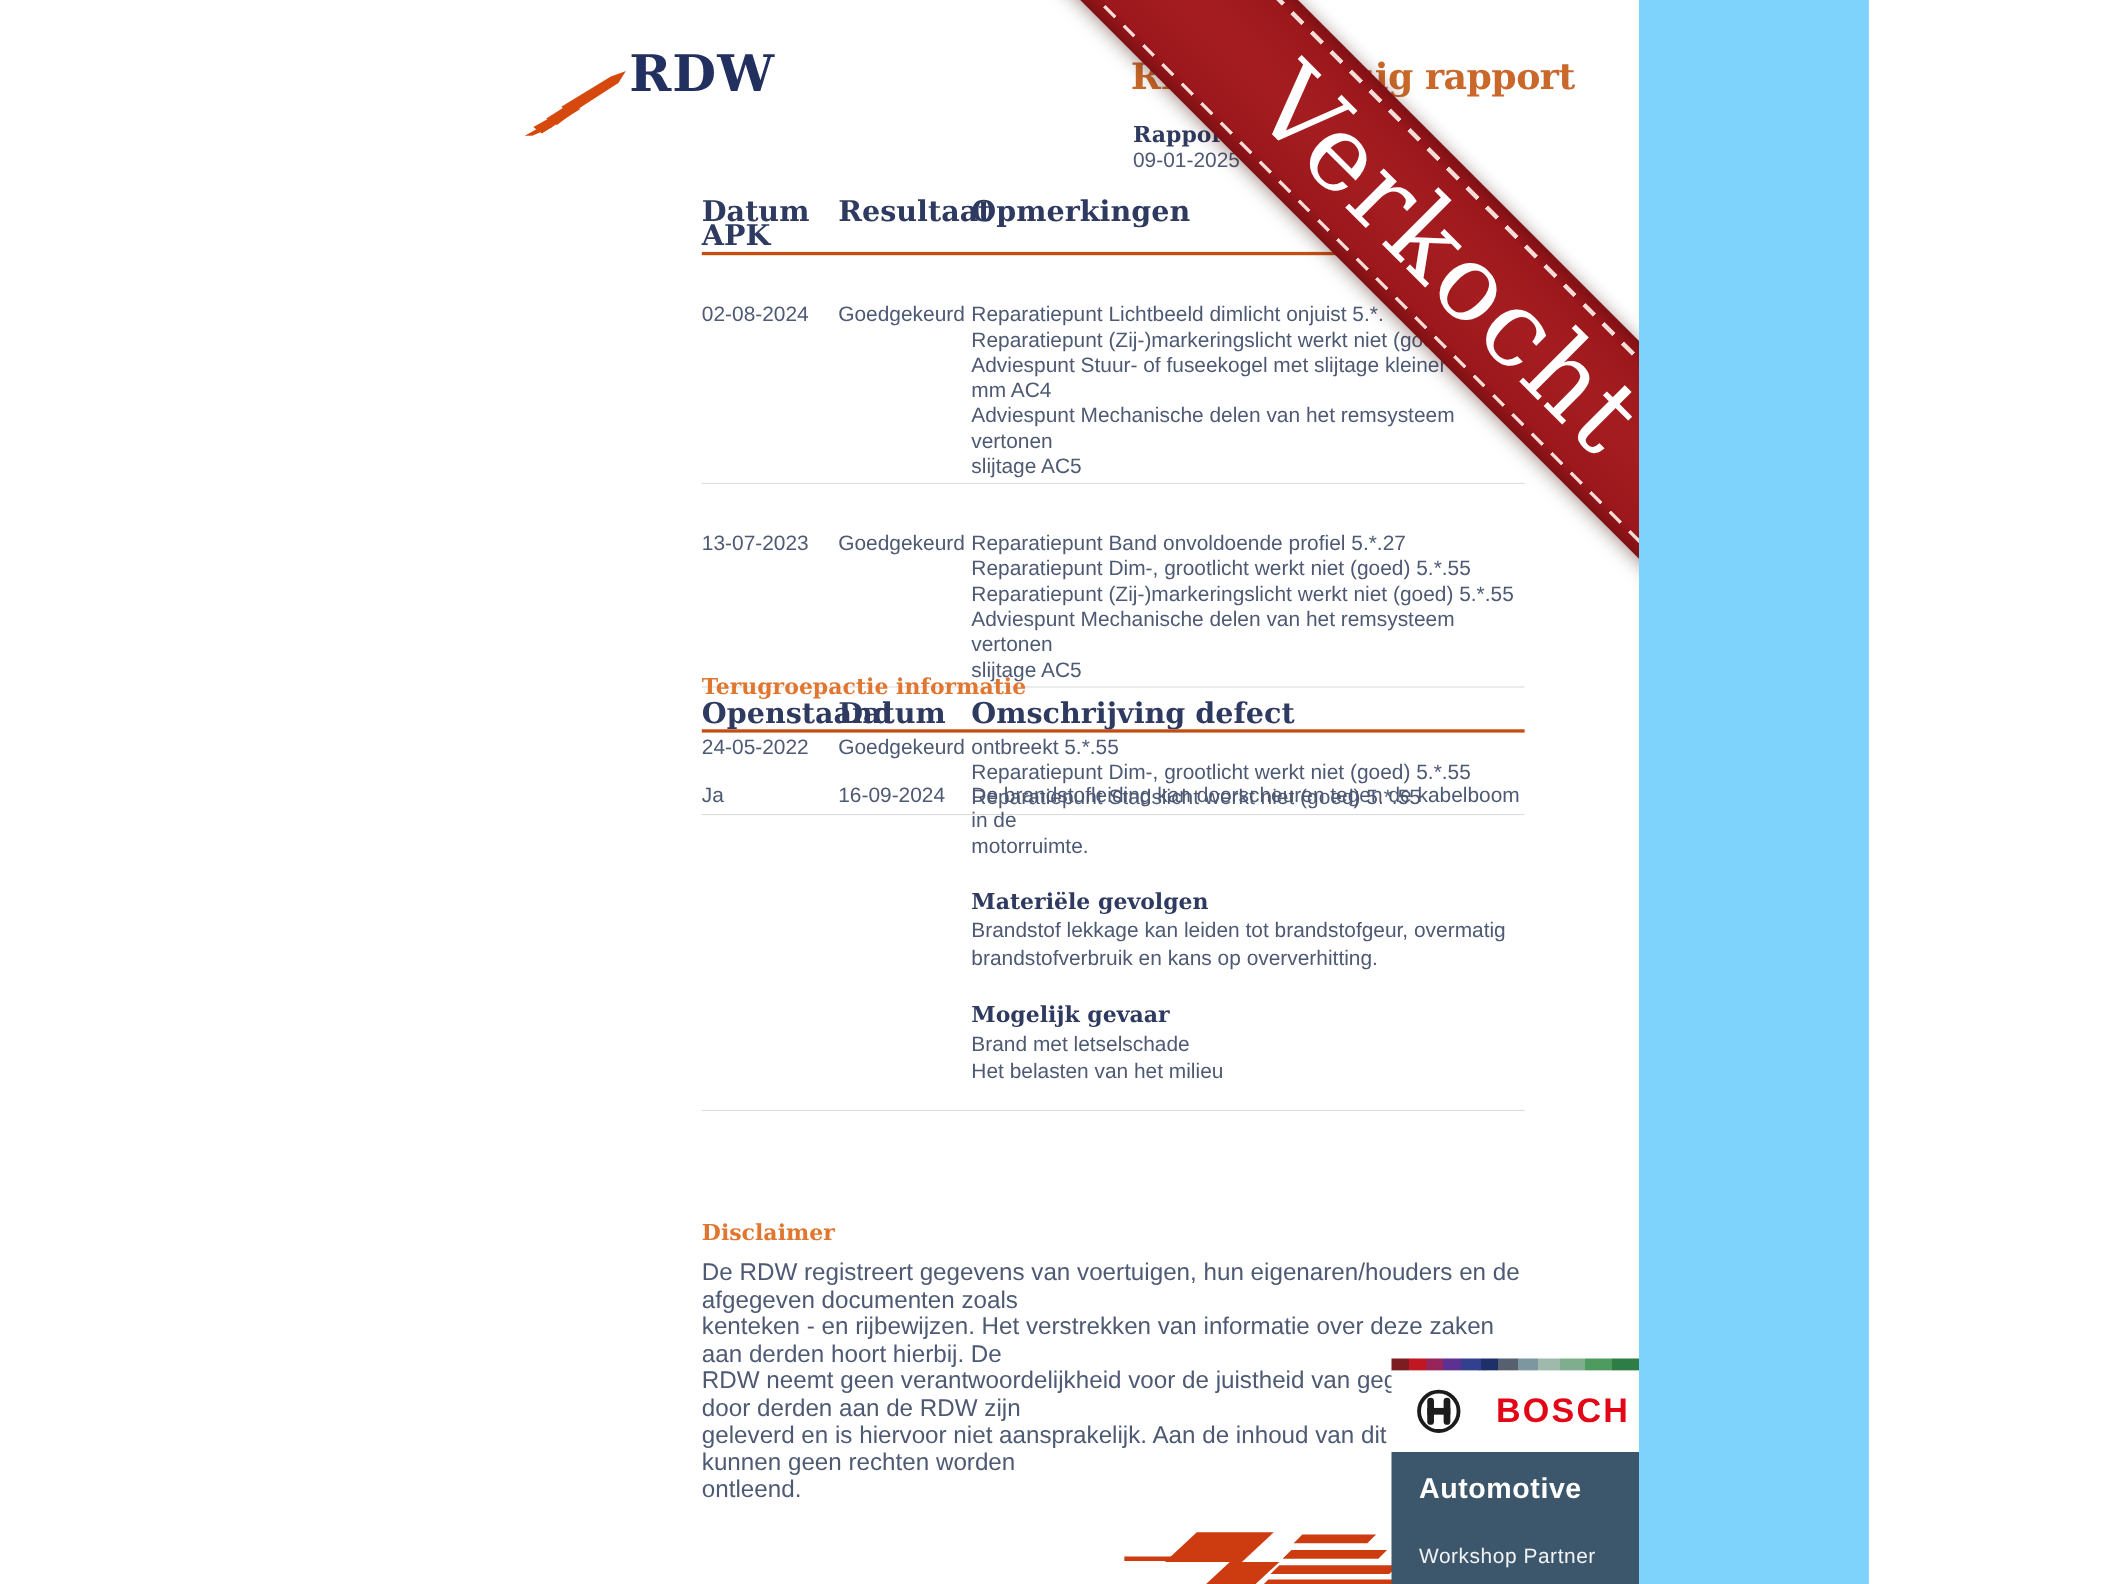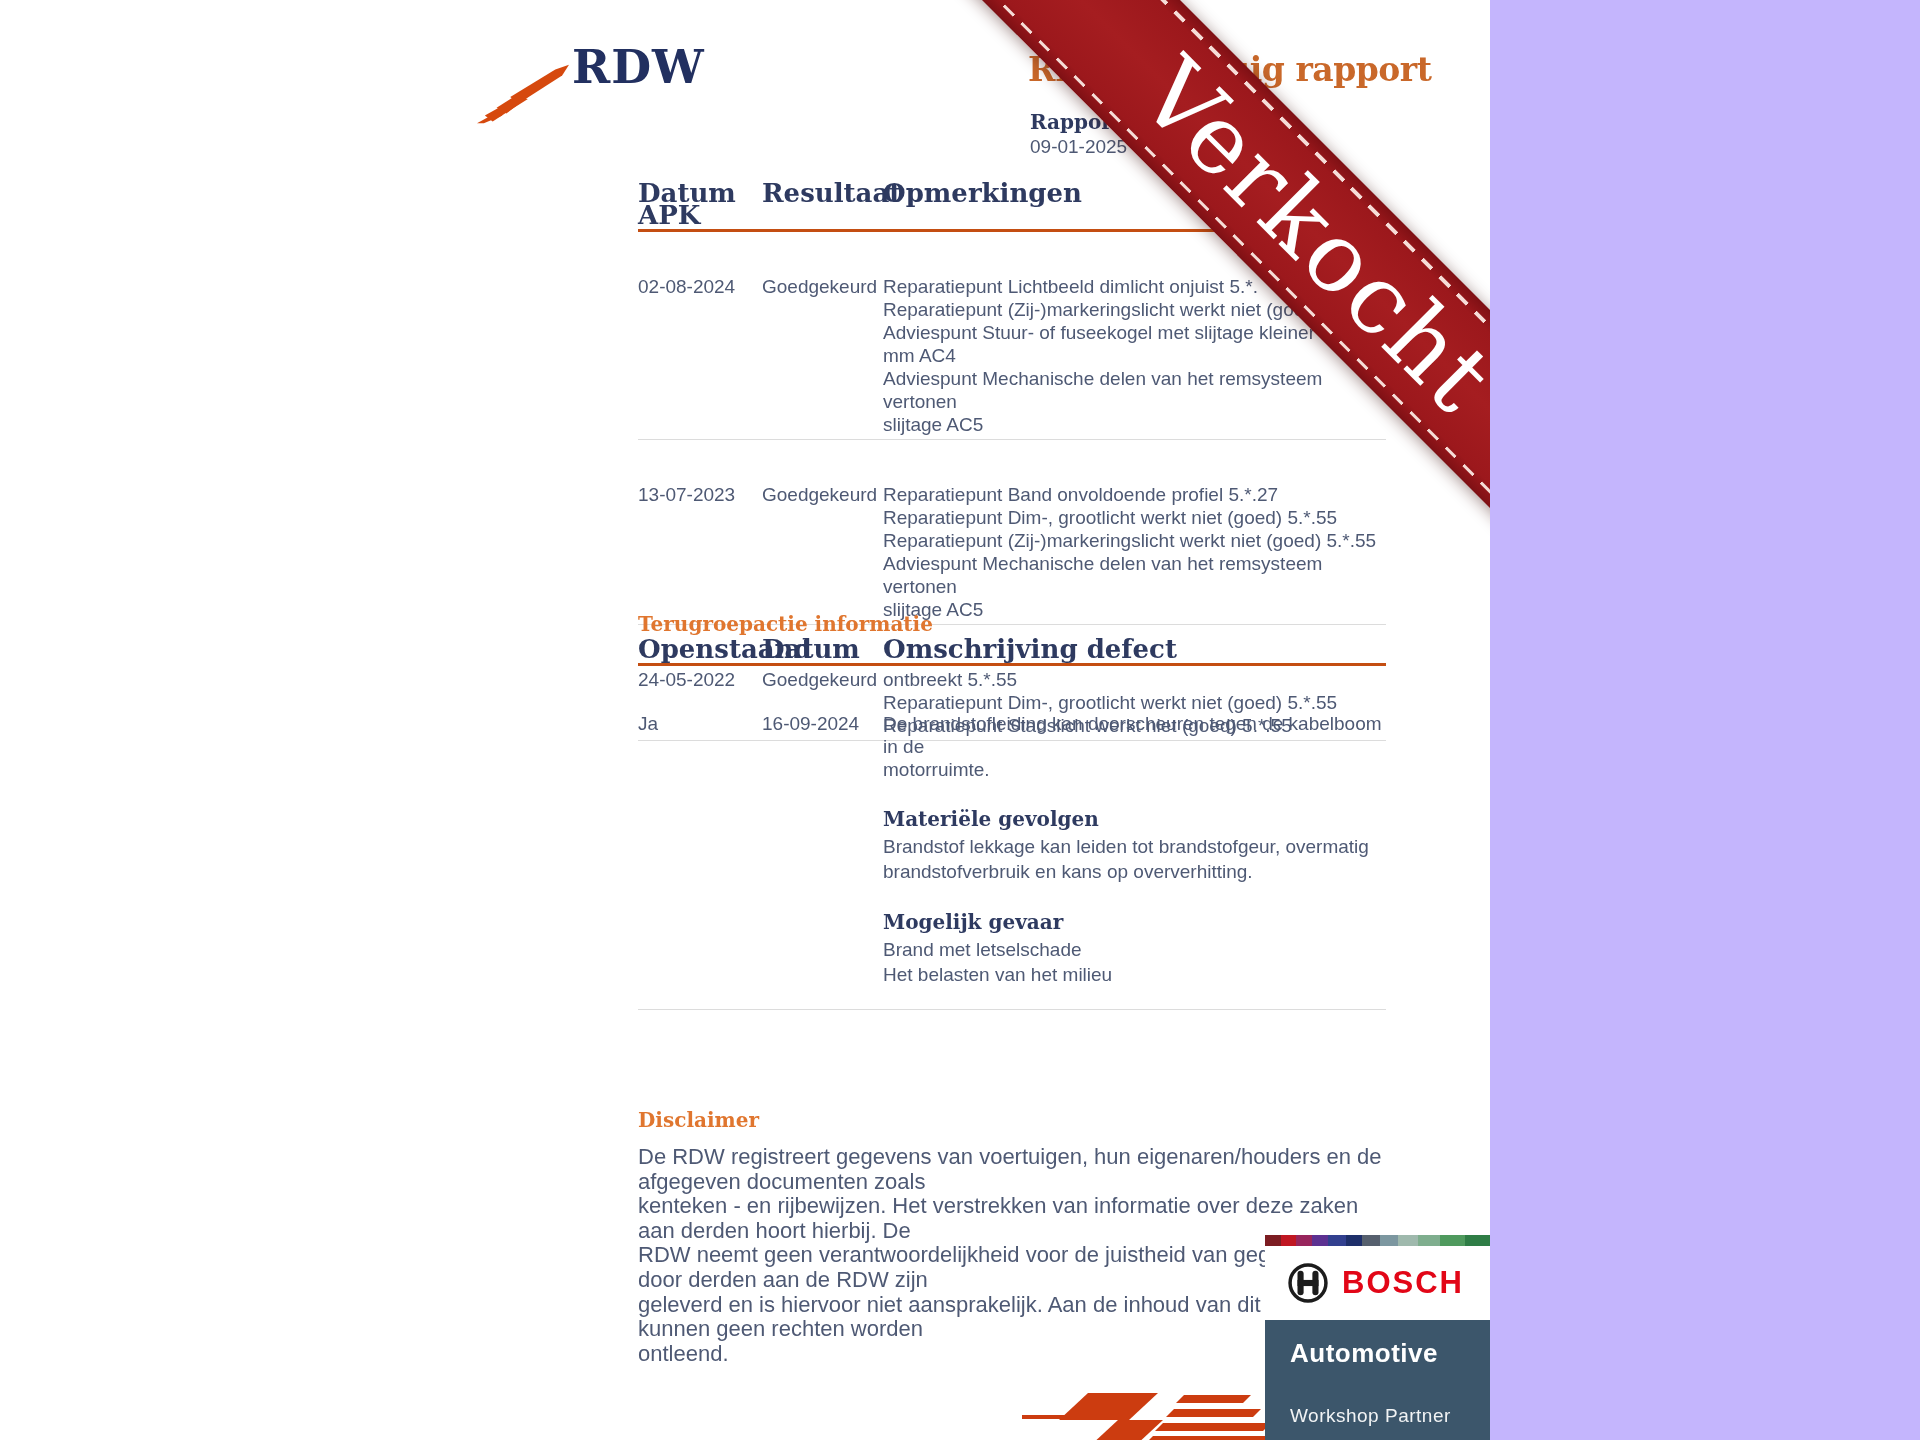--- a/index.html
+++ b/index.html
@@ -3,21 +3,21 @@
 <meta charset="utf-8">
 <style>
   :root{
     --navy:#2e3a60; --wordmark:#223060; --slate:#4e5974;
     --orange-title:#c9682a; --orange-section:#e0762f; --rule-orange:#c44e12;
     --ribbon-red:#9c181c; --bird-orange:#d6490e; --speed-orange:#cc3c10;
     --bosch-red:#e20617; --bosch-box:#3c566b; --sep:#dcdcdc;
   }
   *{margin:0;padding:0;box-sizing:border-box;}
   html,body{background:#ffffff;}
-  .page{position:relative;width:1920px;height:1440px;background:#c4b5fd;overflow:hidden;
+  .page{position:relative;width:1699px;height:1440px;background:#7dd3fc;overflow:hidden;
         font-family:"Liberation Sans",sans-serif;color:var(--slate);}
   .photo{position:absolute;left:0;top:0;width:1490px;height:1440px;overflow:hidden;background:#fff;}
 
   
   .bird{position:absolute;left:477px;top:64px;width:92px;height:60px;}
   .wordmark{position:absolute;left:572px;top:40px;font-family:"DejaVu Serif",serif;
             font-weight:bold;font-size:46px;color:var(--wordmark);letter-spacing:1px;}
   .doc-title{position:absolute;left:1028px;top:50px;font-family:"DejaVu Serif",serif;
              font-weight:bold;font-size:33px;color:var(--orange-title);white-space:nowrap;letter-spacing:-0.5px;}
   .rd-label{position:absolute;left:1030px;top:110px;font-family:"DejaVu Serif",serif;
@@ -61,21 +61,21 @@
   .stitch.top{top:10px;} .stitch.bot{bottom:10px;}
   .ribbon-text{font-family:"DejaVu Serif",serif;font-size:96px;color:#ffffff;
                letter-spacing:2px;transform:translateX(-16px);white-space:nowrap;}
 
   
   .bosch{position:absolute;left:1265px;top:1235px;width:225px;z-index:20;}
   .bosch-strip{height:11px;width:100%;
     background:linear-gradient(90deg,#7c1d22 0 7%,#c01722 7% 14%,#97255c 14% 21%,#5c3191 21% 28%,
       #32408f 28% 36%,#1e2f6a 36% 43%,#56606e 43% 51%,#7c97a0 51% 59%,#9fb9ad 59% 68%,
       #7fae8e 68% 78%,#4f9a5e 78% 89%,#2f7d46 89% 100%);}
-  .bosch-white{height:74px;background:#fff;display:flex;align-items:center;gap:13px;padding-left:22px;}
+  .bosch-white{height:74px;background:#fff;display:flex;align-items:center;gap:31px;padding-left:22px;}
   .bosch-brand{font-family:"Liberation Sans",sans-serif;font-weight:bold;font-size:31px;
                color:var(--bosch-red);letter-spacing:2px;}
   .bosch-box{height:120px;background:var(--bosch-box);padding:18px 0 0 25px;}
   .bosch-division{color:#ffffff;font-size:26px;font-weight:bold;letter-spacing:0.5px;}
   .bosch-partner{color:rgba(255,255,255,0.93);font-size:19px;margin-top:36px;letter-spacing:0.5px;}
 
   .speed{position:absolute;left:1022px;top:1390px;width:245px;height:50px;z-index:10;}
 </style>
 </head>
 <body>

